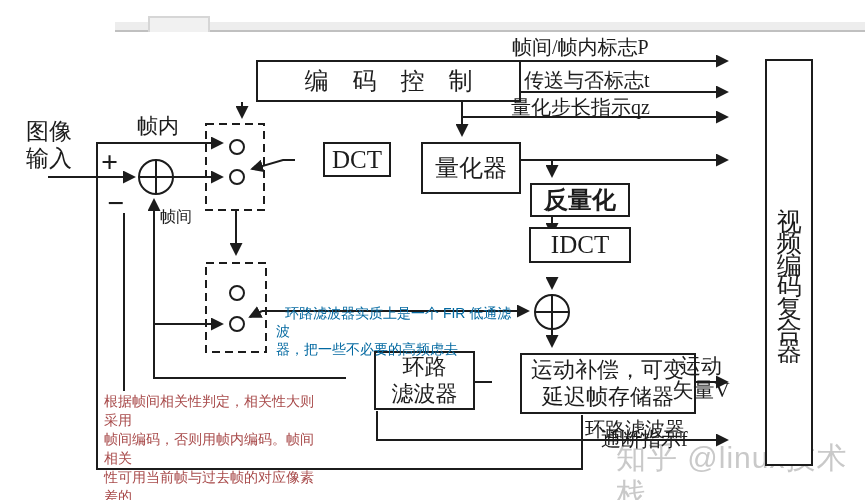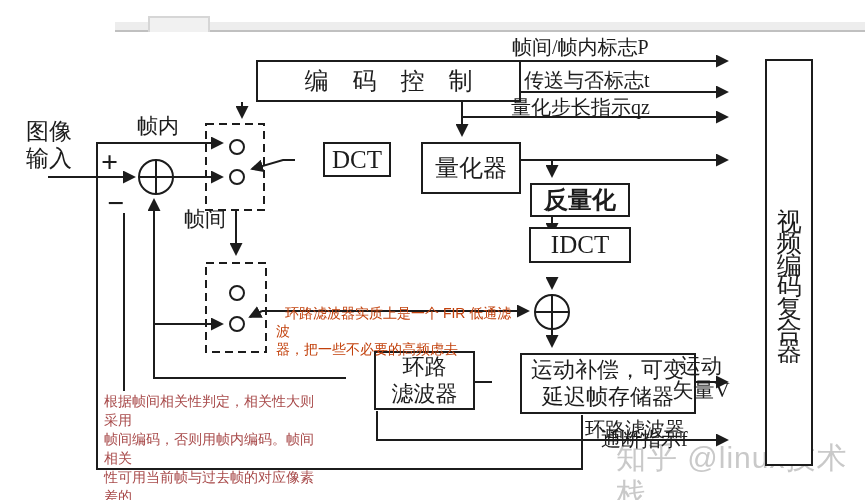--- a/index.html
+++ b/index.html
@@ -23,21 +23,21 @@
   .b-idct{left:501px;top:227px;width:102px;height:36px;font-size:25px;}
   .b-loop{left:346px;top:351px;width:101px;height:59px;font-size:22px;}
   .b-mc{left:492px;top:353px;width:176px;height:61px;font-size:22px;}
   .b-mux{left:737px;top:59px;width:48px;height:407px;}
   .mux-text{writing-mode:vertical-lr;text-orientation:upright;font-size:25px;
        letter-spacing:22px;padding-top:4px;}
   
   .lbl{position:absolute;z-index:4;white-space:pre-line;line-height:1.2;}
   .l-input{left:26px;top:118px;font-size:23px;line-height:27px;}
   .l-intra{left:137px;top:114px;font-size:21px;}
-  .l-inter{left:160px;top:207px;font-size:21px;margin-left:24px;}
+  .l-inter{left:160px;top:207px;font-size:16px;}
   .l-plus{left:101px;top:144px;font-size:30px;font-weight:bold;}
   .l-minus{left:107px;top:185px;font-size:30px;font-weight:bold;}
   .l-p{left:512px;top:35px;font-size:20px;}
   .l-t{left:524px;top:68px;font-size:20px;}
   .l-qz{left:511px;top:95px;font-size:20px;}
   .l-q{left:523px;top:133px;font-size:20px;}
   .l-mv{left:670px;top:354px;width:62px;font-size:21px;text-align:center;line-height:24px;}
   .l-f1{left:585px;top:417px;font-size:20px;}
   .l-f2{left:601px;top:427px;font-size:20px;}
   .note{font-family:"Liberation Sans","DejaVu Sans",sans-serif;}
@@ -160,20 +160,20 @@
   <div class="lbl l-plus">+</div>
   <div class="lbl l-minus">−</div>
   <div class="lbl l-p">帧间/帧内标志P</div>
   <div class="lbl l-t">传送与否标志t</div>
   <div class="lbl l-qz">量化步长指示qz</div>
   <div class="lbl l-mv">运动
 矢量V</div>
   <div class="lbl l-f1">环路滤波器</div>
   <div class="lbl l-f2">通断指示f</div>
 
-  <div class="lbl note l-note1" style="color: #c2410c;">环路滤波器实质上是一个 FIR 低通滤波
+  <div class="lbl note l-note1" style="color: #0369a1;">环路滤波器实质上是一个 FIR 低通滤波
 器，把一些不必要的高频虑去</div>
   <div class="lbl note l-note2" style="color: rgb(168, 74, 74);">根据帧间相关性判定，相关性大则采用
 帧间编码，否则用帧内编码。帧间相关
 性可用当前帧与过去帧的对应像素差的
 均方值表示</div>
 
 </div>
 
 </body></html>

